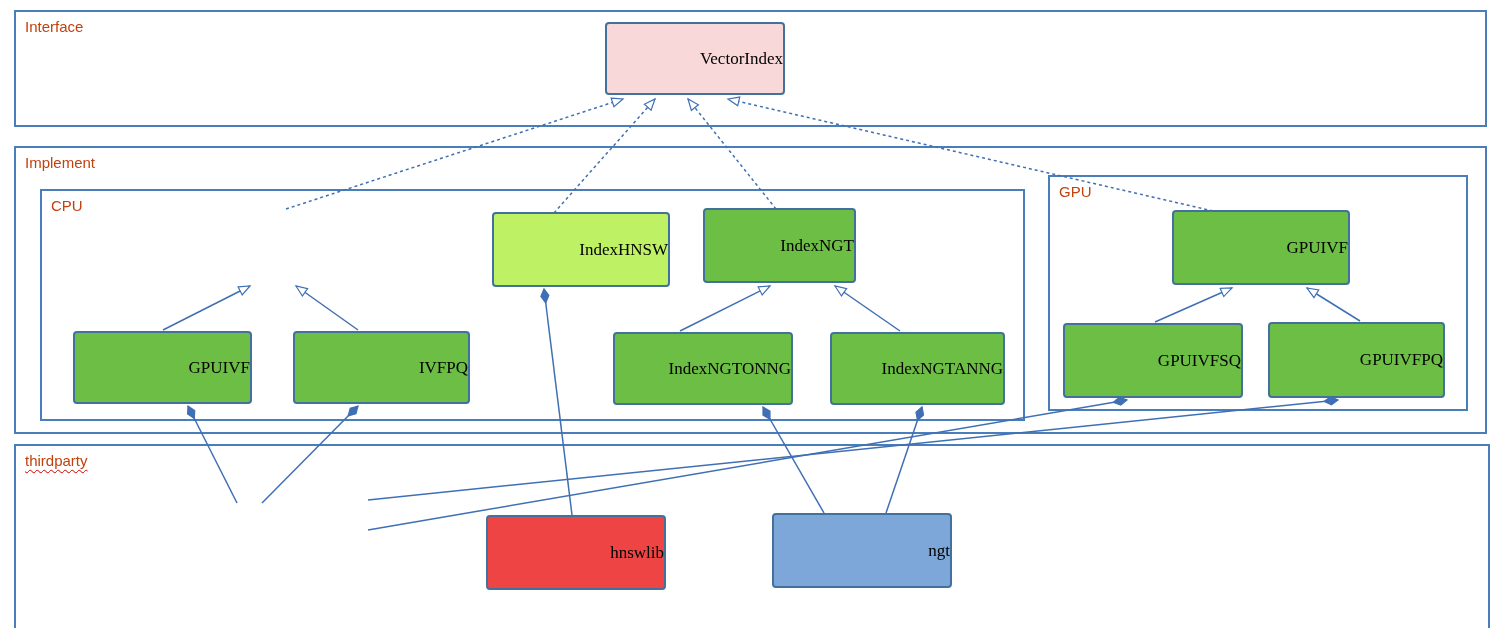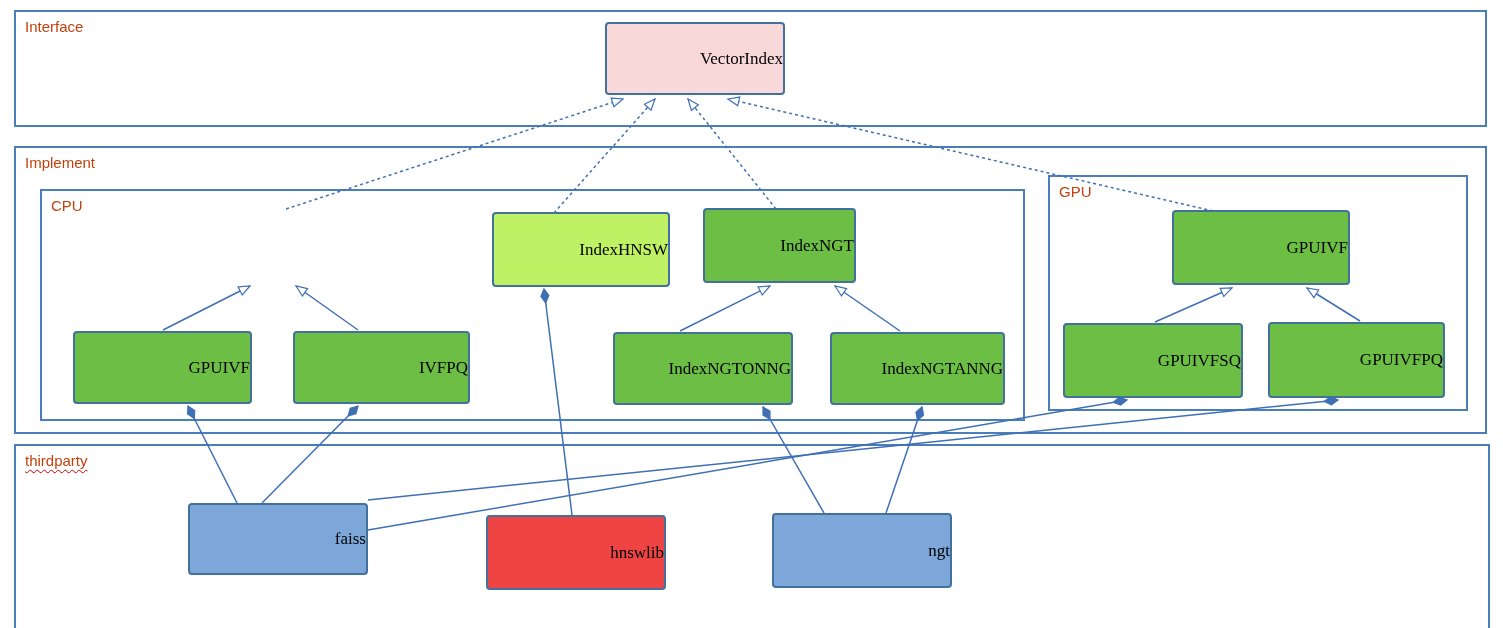--- a/index.html
+++ b/index.html
@@ -104,22 +104,19 @@
     </div>
     <div class="node" style="left: 1172px; top: 210px; width: 178px; height: 75px; background: rgb(108, 190, 69);">
       <span class="node-label">GPUIVF</span>
     </div>
     <div class="node" style="left: 1063px; top: 323px; width: 180px; height: 75px; background: rgb(108, 190, 69);">
       <span class="node-label">GPUIVFSQ</span>
     </div>
     <div class="node" style="left: 1268px; top: 322px; width: 177px; height: 76px; background: rgb(108, 190, 69);">
       <span class="node-label">GPUIVFPQ</span>
     </div>
-    <div class="node" style="left: 188px; top: 503px; width: 180px; height: 72px; background: rgb(125, 167, 217);">
-      <span class="node-label">faiss</span>
-    </div>
     <div class="node" style="left: 486px; top: 515px; width: 180px; height: 75px; background: #ef4444;">
       <span class="node-label">hnswlib</span>
     </div>
     <div class="node" style="left: 772px; top: 513px; width: 180px; height: 75px; background: rgb(125, 167, 217);">
       <span class="node-label">ngt</span>
     </div>
   </div>
 
 </body></html>

